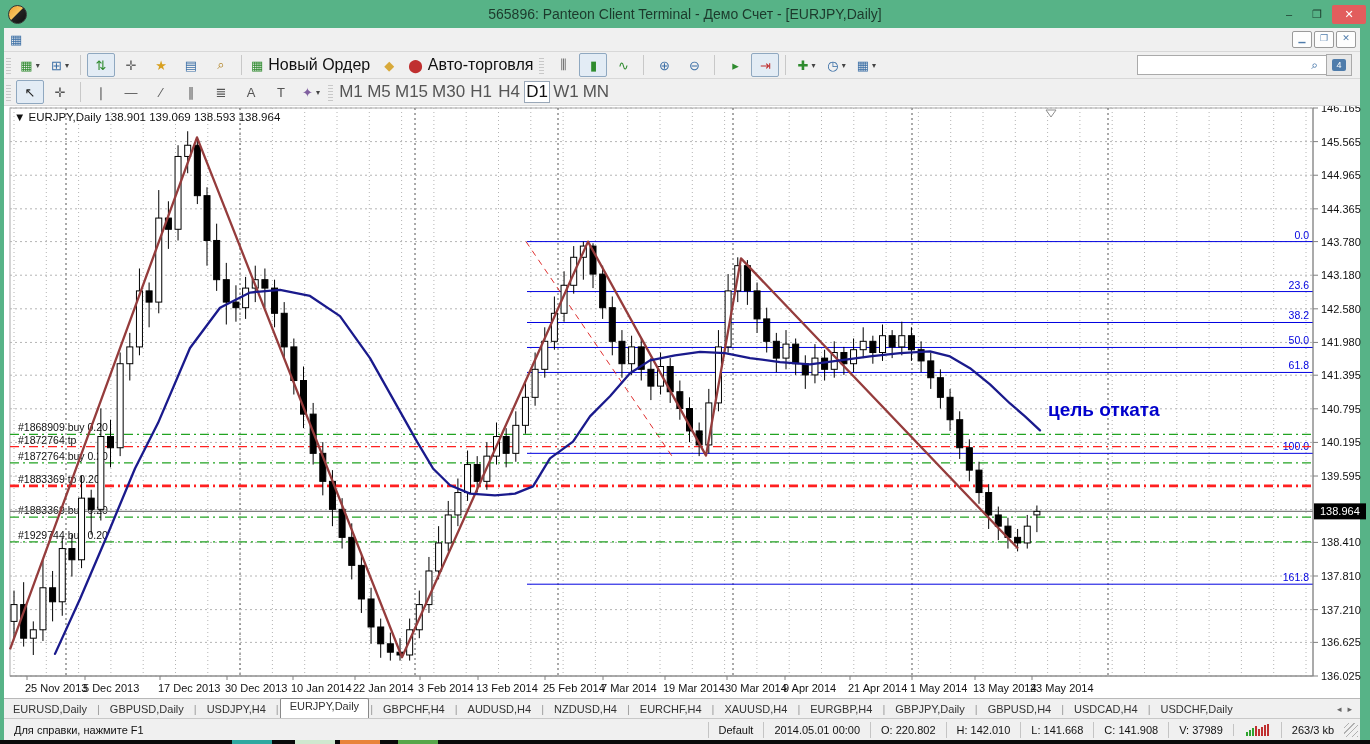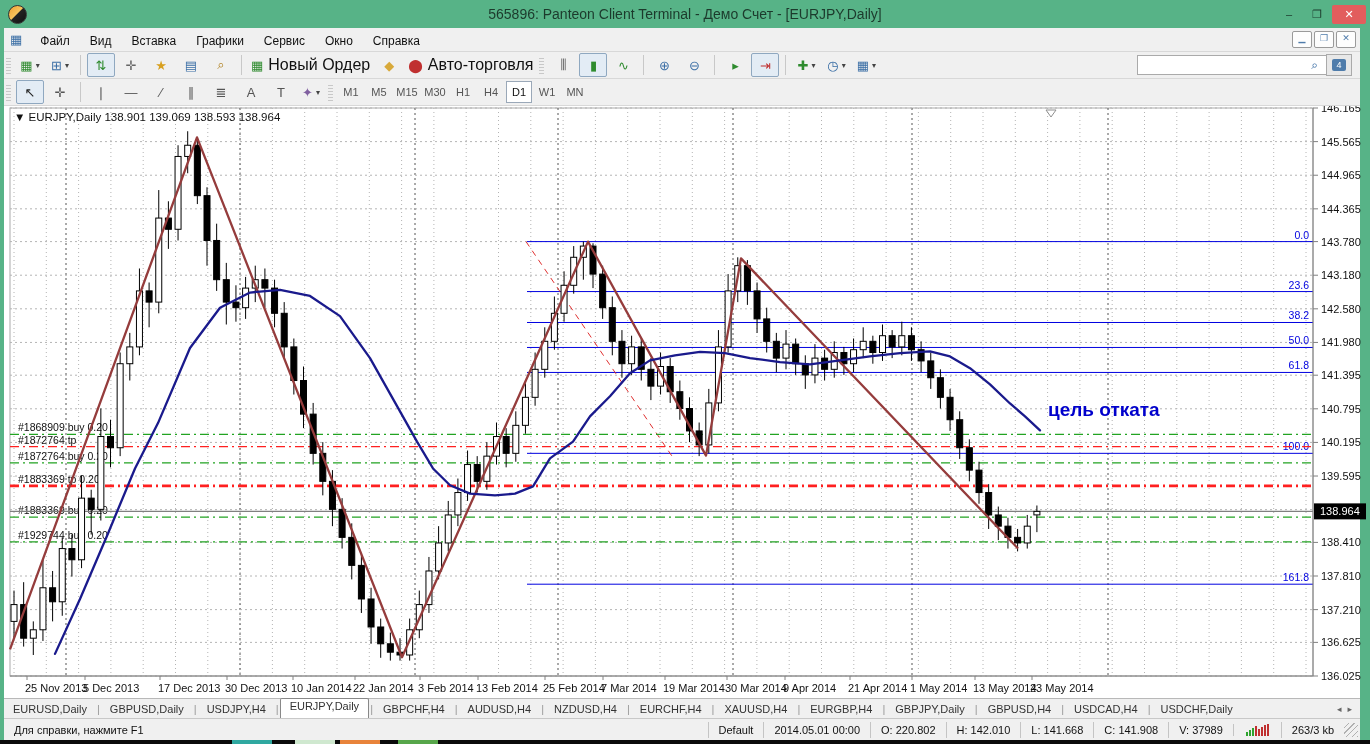--- a/index.html
+++ b/index.html
@@ -30,21 +30,21 @@
   .grip{width:5px;height:18px;margin:0 4px 0 2px;
     background:repeating-linear-gradient(0deg,#c8c8c8 0 1px,#f0f0f0 1px 3px);}
   .tsep{width:1px;height:20px;background:#c8c8c8;margin:0 5px;}
   .tbtn{height:22px;min-width:22px;display:flex;align-items:center;justify-content:center;
     border:1px solid transparent;border-radius:2px;margin:0 1px;font-size:13px;color:#3a6ea5;
     padding:0 2px;cursor:default;}
   .tbtn .lbl{font-size:16px;color:#111;margin-left:5px;}
   .tbtn.pressed{border:1px solid #8fa8c0;background:#e3ecf5;}
   .tbtn .dd{font-size:8px;color:#444;margin-left:3px;}
   .tf-btn{height:20px;min-width:24px;display:flex;align-items:center;justify-content:center;
-    font-size:11px;color:#555;border:1px solid transparent;margin:0 1px;}
+    font-size:17px;color:#555;border:1px solid transparent;margin:0 1px;}
   .tf-btn.pressed{border:1px solid #9aa8b8;background:#fff;color:#111;}
   #search-wrap{margin-left:auto;display:flex;align-items:center;margin-right:8px;}
   #search-input{width:168px;height:18px;border:1px solid #aaa;background:#fff;font-size:11px;padding:0 18px 0 4px;}
   #search-icon{margin-left:-18px;color:#3a6ea5;font-size:12px;}
   #help-btn{width:24px;height:20px;margin-left:8px;border:1px solid #aaa;background:#e8e8e8;
     display:flex;align-items:center;justify-content:center;}
   #help-badge{background:#4f7cab;color:#fff;font-size:9px;padding:1px 4px;border-radius:2px;}
   
   #chart-wrap{height:592px;position:relative;}
   
@@ -77,21 +77,20 @@
   <div id="title-text">565896: Panteon Client Terminal - Демо Счет - [EURJPY,Daily]</div>
   <div class="win-btns">
     <div class="win-btn">–</div>
     <div class="win-btn">❐</div>
     <div class="win-btn close">✕</div>
   </div>
 </div>
 
 <div class="row" id="menubar">
   <span id="menu-doc-icon">▦</span>
-  <span id="menu-items"><span class="menu-item">Файл</span><span class="menu-item">Вид</span><span class="menu-item">Вставка</span><span class="menu-item">Графики</span><span class="menu-item">Сервис</span><span class="menu-item">Окно</span><span class="menu-item">Справка</span></span>
   <div class="mdi-btns">
     <div class="mdi-btn">▁</div>
     <div class="mdi-btn">❐</div>
     <div class="mdi-btn">✕</div>
   </div>
 </div>
 
 <div class="row toolbar" id="toolbar1">
   <span id="tb1-items" style="display:flex;align-items:center;">
       <div class="grip"></div>

